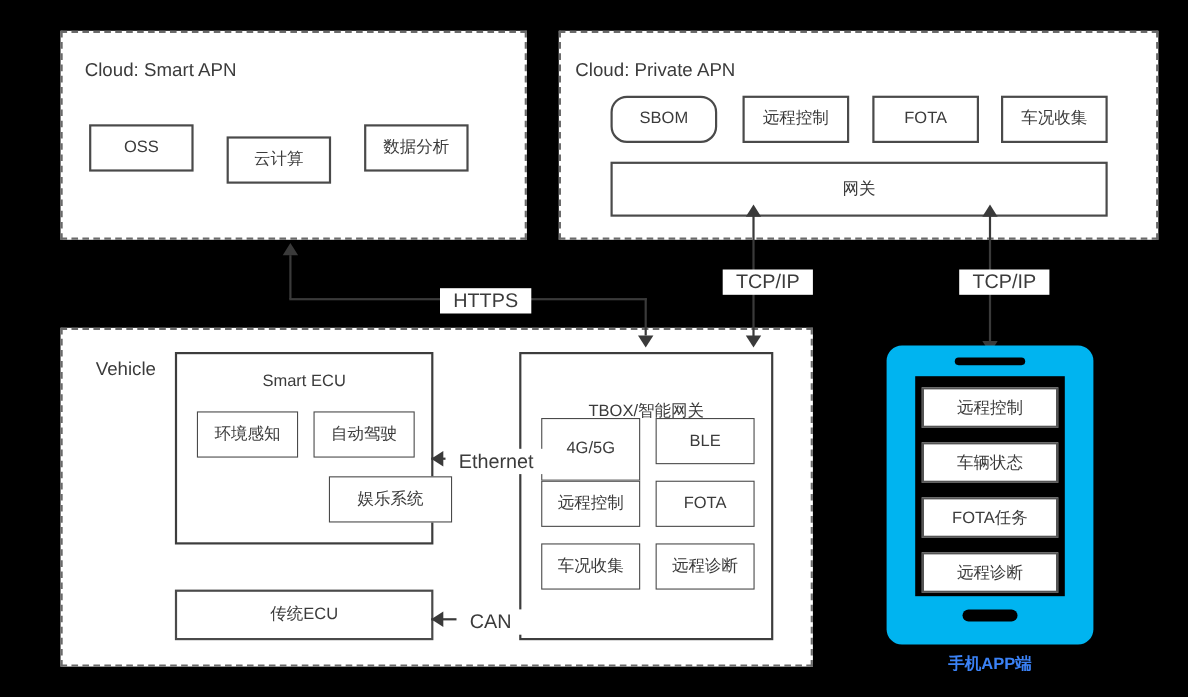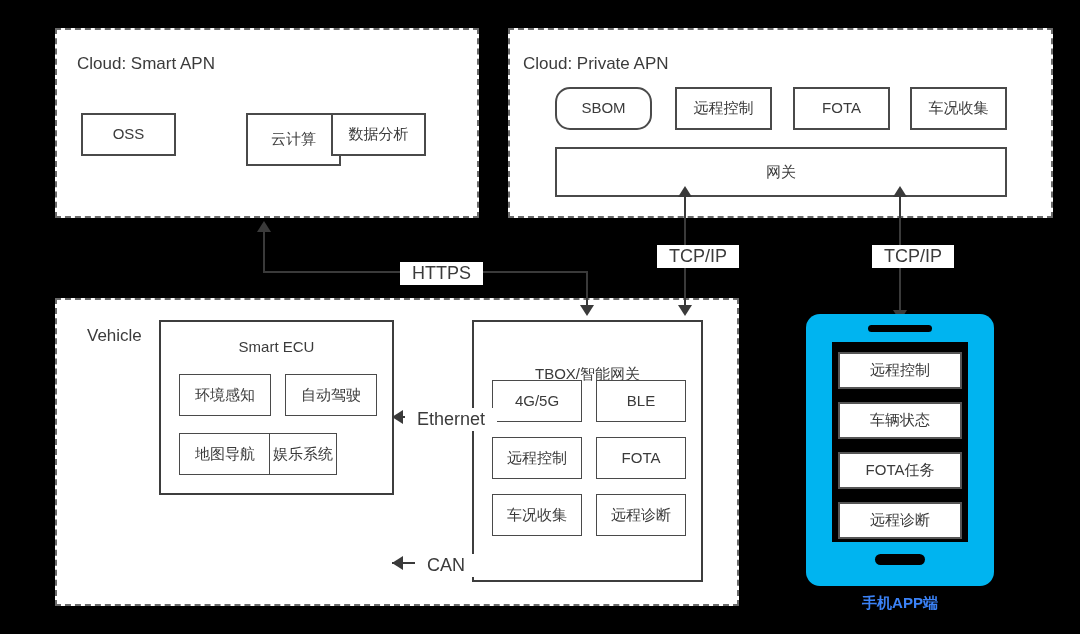--- a/index.html
+++ b/index.html
@@ -125,21 +125,21 @@
 </style>
 </head>
 <body>
 
 <div id="stage">
 
   <div class="group" style="left:55px; top:28px; width:424px; height:190px;">
     <div class="group-title" style="left:20px; top:25px;">Cloud: Smart APN</div>
 
     <div class="node" style="left:24px; top:83px; width:95px; height:43px;">OSS</div>
-    <div class="node" style="left:149px; top:83px; width:95px; height:53px;margin-left:40px;">云计算</div>
+    <div class="node" style="left:149px; top:94px; width:95px; height:43px;">云计算</div>
     <div class="node" style="left:274px; top:83px; width:95px; height:43px;">数据分析</div>
   </div>
 
   <div class="group" style="left:508px; top:28px; width:545px; height:190px;">
     <div class="group-title" style="left:13px; top:25px;">Cloud: Private APN</div>
 
     <div class="node" style="left:45px; top:57px; width:97px; height:43px;border-radius:15px;">SBOM</div>
     <div class="node" style="left:165px; top:57px; width:97px; height:43px;">远程控制</div>
     <div class="node" style="left:283px; top:57px; width:97px; height:43px;">FOTA</div>
     <div class="node" style="left:400px; top:57px; width:97px; height:43px;">车况收集</div>
@@ -147,28 +147,28 @@
     <div class="node" style="left:45px; top:117px; width:452px; height:50px;">网关</div>
   </div>
 
   <div class="group" style="left:55px; top:298px; width:684px; height:308px;">
     <div class="group-title" style="left:9px; top:27px;margin-left:21px;">Vehicle</div>
 
     <div class="panel" style="left:102px; top:20px; width:235px; height:175px;">
       <div class="panel-title" style="top:17px;">Smart ECU</div>
       <div class="node thin" style="left:18px; top:52px; width:92px; height:42px;">环境感知</div>
       <div class="node thin" style="left:124px; top:52px; width:92px; height:42px;">自动驾驶</div>
-      <div class="node thin" style="left:18px; top:111px; width:92px; height:42px;">地图导航</div>
-      <div class="node thin" style="left:108px; top:111px; width:68px; height:42px;">娱乐系统</div>
+      <div class="node thin" style="left:138px; top:111px; width:112px; height:42px;">娱乐系统</div>
     </div>
 
+    <div class="node" style="left:102px; top:236px; width:235px; height:46px;">传统ECU</div>
 
     <div class="panel" style="left:415px; top:20px; width:231px; height:262px;">
       <div class="panel-title" style="top:44px;">TBOX/智能网关</div>
-      <div class="node thin" style="left:18px; top:58px; width:90px; height:42px;">4G/5G</div>
+      <div class="node thin" style="left:18px; top:58px; width:90px; height:57px;">4G/5G</div>
       <div class="node thin" style="left:122px; top:58px; width:90px; height:42px;">BLE</div>
       <div class="node thin" style="left:18px; top:115px; width:90px; height:42px;">远程控制</div>
       <div class="node thin" style="left:122px; top:115px; width:90px; height:42px;">FOTA</div>
       <div class="node thin" style="left:18px; top:172px; width:90px; height:42px;">车况收集</div>
       <div class="node thin" style="left:122px; top:172px; width:90px; height:42px;">远程诊断</div>
     </div>
   </div>
 
   <div class="conn v" style="left:263px; top:232px; height:40px;"></div>
   <div class="arrowhead up" style="left:257px; top:221px;"></div>

